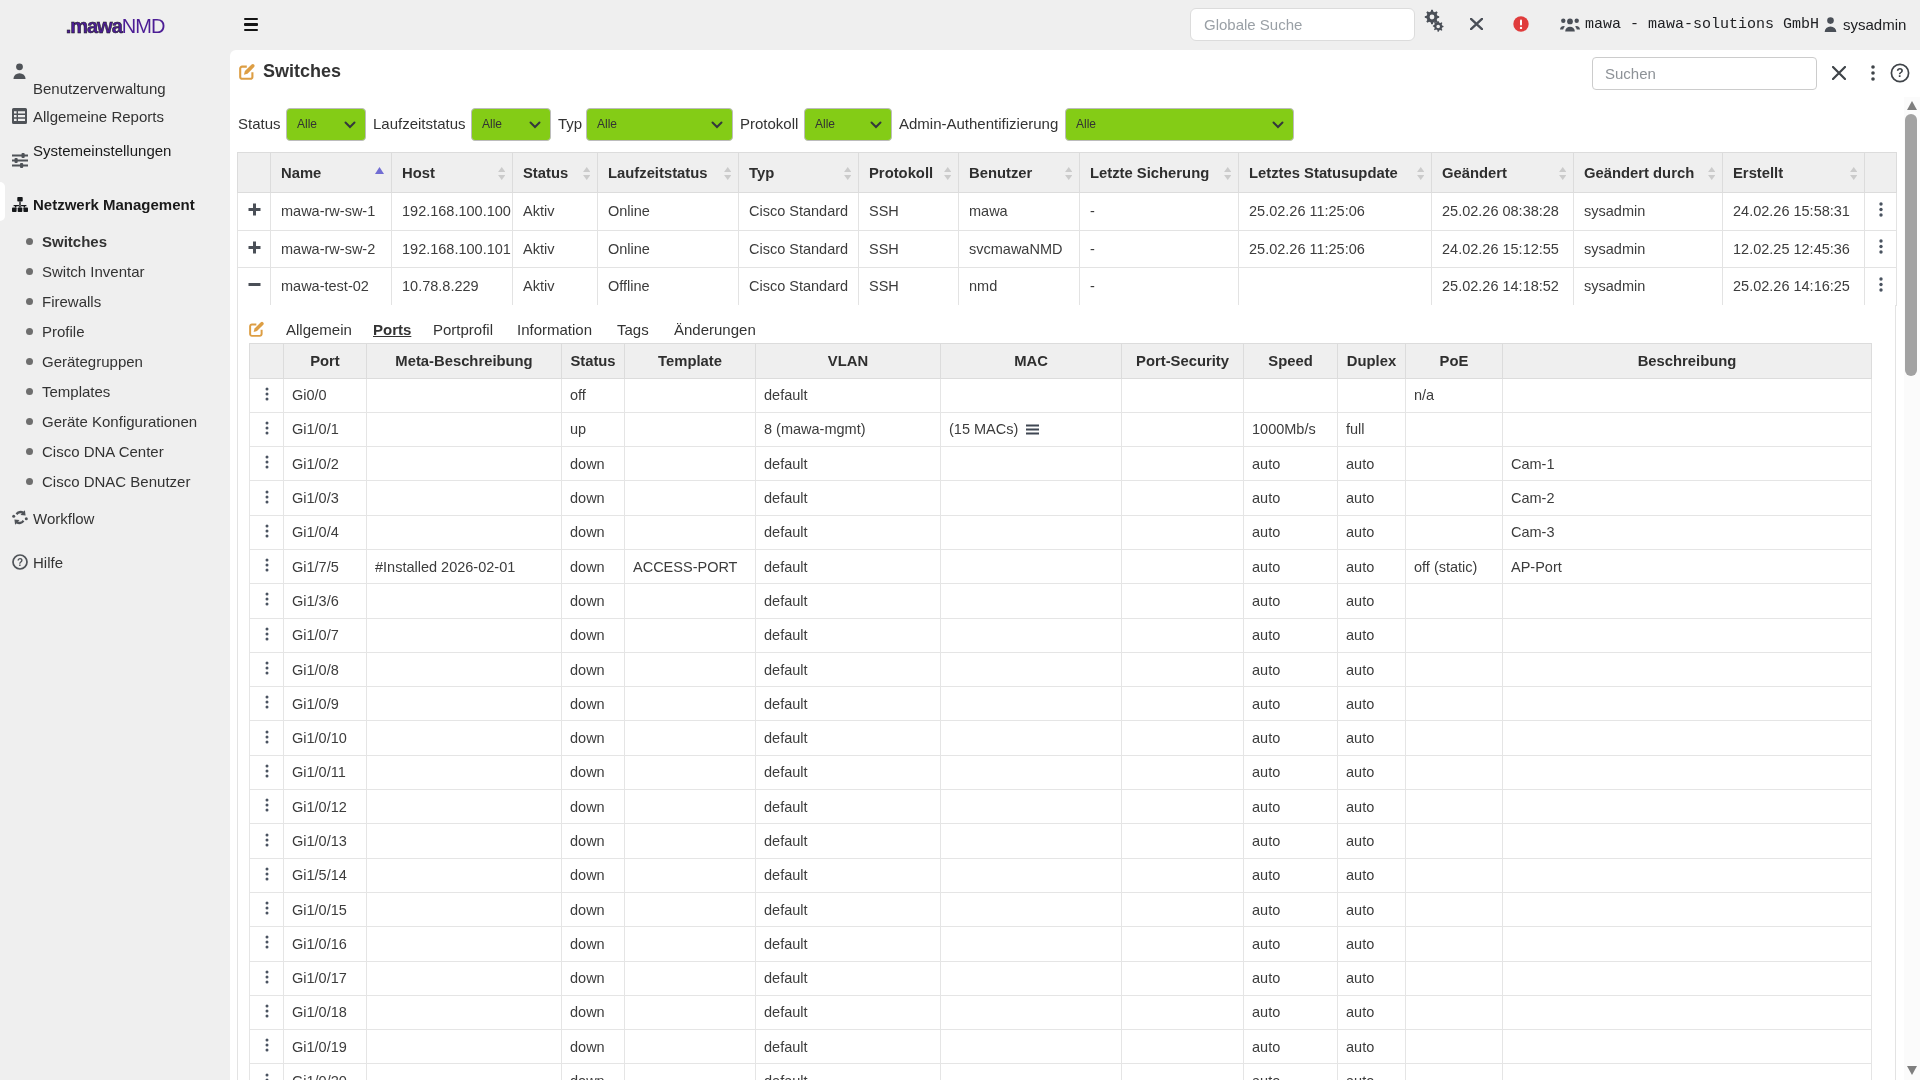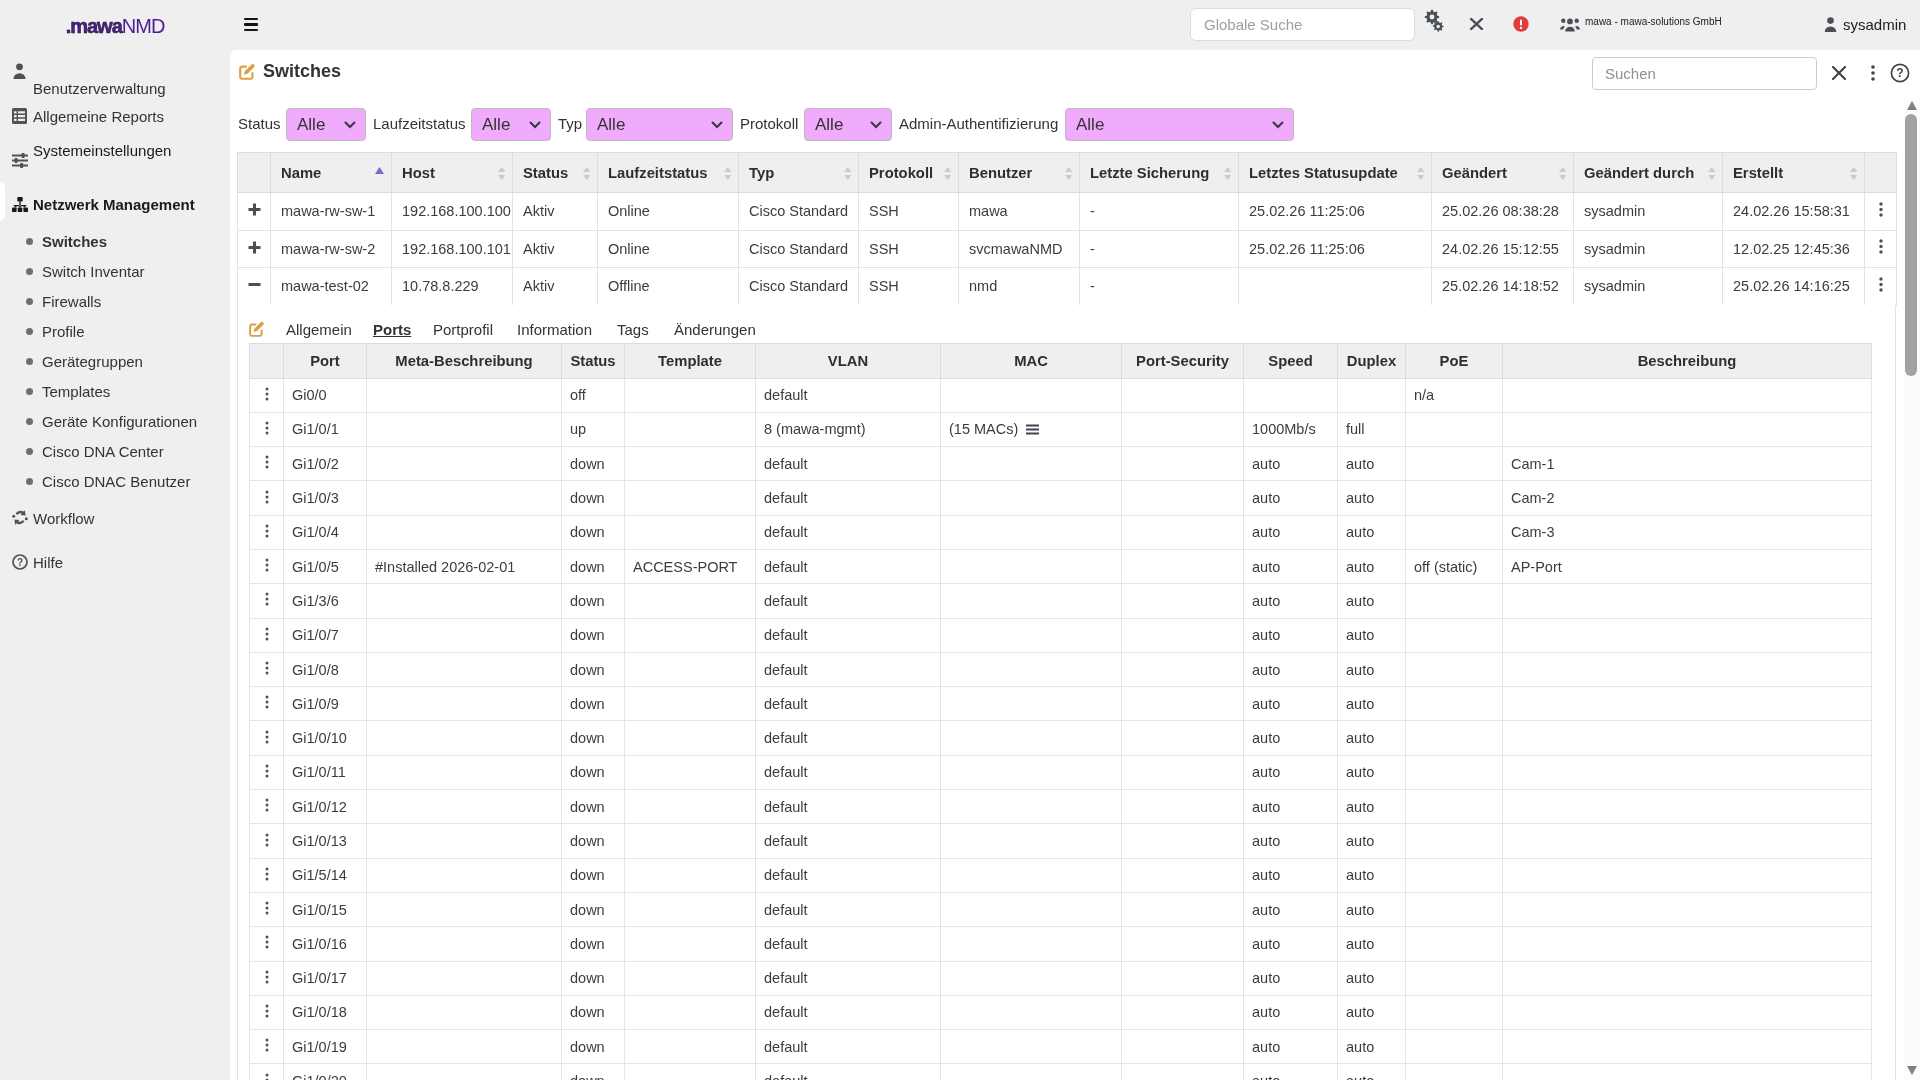--- a/index.html
+++ b/index.html
@@ -25,21 +25,21 @@
 .micon { position:absolute; left:12px; }
 #whitetab { position:absolute; left:0; top:182px; width:5px; height:39px; background:#fff; border-radius:0 6px 6px 0; }
 
 
 #main { position:absolute; left:230px; top:50px; width:1690px; height:1030px; background:#fff; border-radius:6px 0 0 0; }
 #title { position:absolute; left:263px; top:61px; font-size:18px; font-weight:700; color:#333; }
 #suchen { position:absolute; left:1592px; top:57px; width:225px; height:33px; background:#fff; border:1px solid #ccc; border-radius:4px; font-size:15px; color:#8d9297; line-height:31px; padding-left:12px; }
 
 
 .flabel { position:absolute; top:115px; font-size:15px; color:#333; }
-.fsel { position:absolute; top:108px; height:33px; border:1px solid #bcbcbc; border-radius:4px; background:#f0abfc; font-size:17px; color:#333; line-height:31px; padding-left:10px; }
+.fsel { position:absolute; top:108px; height:33px; border:1px solid #bcbcbc; border-radius:4px; background:#84cc16; font-size:12px; color:#333; line-height:31px; padding-left:10px; }
 .fsel svg { position:absolute; right:9px; top:12px; }
 
 
 table { border-collapse:collapse; table-layout:fixed; }
 #mtable { position:absolute; left:237px; top:152px; width:1659px; }
 #mtable th { background:#efefef; font-size:14.8px; font-weight:700; color:#2f2f2f; text-align:left; padding:0 0 0 10px; height:40px; border:1px solid #dcdcdc; position:relative; }
 #mtable td { font-size:14.5px; color:#3c3c3c; padding:0 0 0 10px; height:37.6px; border:1px solid #e3e3e3; background:#fff; white-space:nowrap; overflow:hidden; }
 .sorticons { position:absolute; right:7px; top:13.5px; }
 .plusminus { text-align:center; font-weight:800; font-size:17px; color:#4a4f57; padding:0 !important; }
 .kebabcell { padding:0 !important; text-align:center; }
@@ -87,21 +87,21 @@
 <svg class="abs" style="left:1560px; top:18px" width="20" height="14" viewBox="0 0 20 14">
   <g fill="#4a4f57">
     <circle cx="10" cy="3.4" r="2.9"></circle>
     <path d="M5.2 13.4 a4.8 4.7 0 0 1 9.6 0 Z"></path>
     <circle cx="3.3" cy="2.8" r="2.2"></circle>
     <path d="M0 11.4 a3.3 3.5 0 0 1 5 -2.9 a6.2 6.2 0 0 0 -1.8 2.9 Z"></path>
     <circle cx="16.7" cy="2.8" r="2.2"></circle>
     <path d="M20 11.4 a3.3 3.5 0 0 0 -5 -2.9 a6.2 6.2 0 0 1 1.8 2.9 Z"></path>
   </g>
 </svg>
-<div class="abs" style="left:1585px; top:16px; font-size:10px; color:#202124;">mawa - mawa-solutions GmbH</div>
+<div class="abs" style="left:1585px; top:16px; font-size:15px; color:#202124;font-family:Liberation Mono, monospace;">mawa - mawa-solutions GmbH</div>
 
 <svg class="abs" style="left:1824px; top:17px" width="13" height="15" viewBox="0 0 13 15">
   <g fill="#4a4f57">
     <circle cx="6.5" cy="3.6" r="3.3"></circle>
     <path d="M0.7 15 a5.8 5.6 0 0 1 11.6 0 Z"></path>
   </g>
 </svg>
 <div class="abs" style="left:1843px; top:16px; font-size:15px; color:#202124;">sysadmin</div>
 
 <div id="sidebar"></div>
@@ -507,21 +507,21 @@
         <td>Cam-3</td>
       </tr>
 <tr>
         <td class="pkebab"><svg width="6" height="14" viewBox="0 0 6 14">
             <g fill="#4a5360">
               <circle cx="3" cy="2" r="1.5"></circle>
               <circle cx="3" cy="7" r="1.5"></circle>
               <circle cx="3" cy="12" r="1.5"></circle>
             </g>
           </svg></td>
-        <td>Gi1/0/5</td>
+        <td>Gi1/7/5</td>
         <td>#Installed 2026-02-01</td>
         <td>down</td>
         <td>ACCESS-PORT</td>
         <td>default</td>
         <td></td>
         <td></td>
         <td>auto</td>
         <td>auto</td>
         <td>off (static)</td>
         <td>AP-Port</td>

